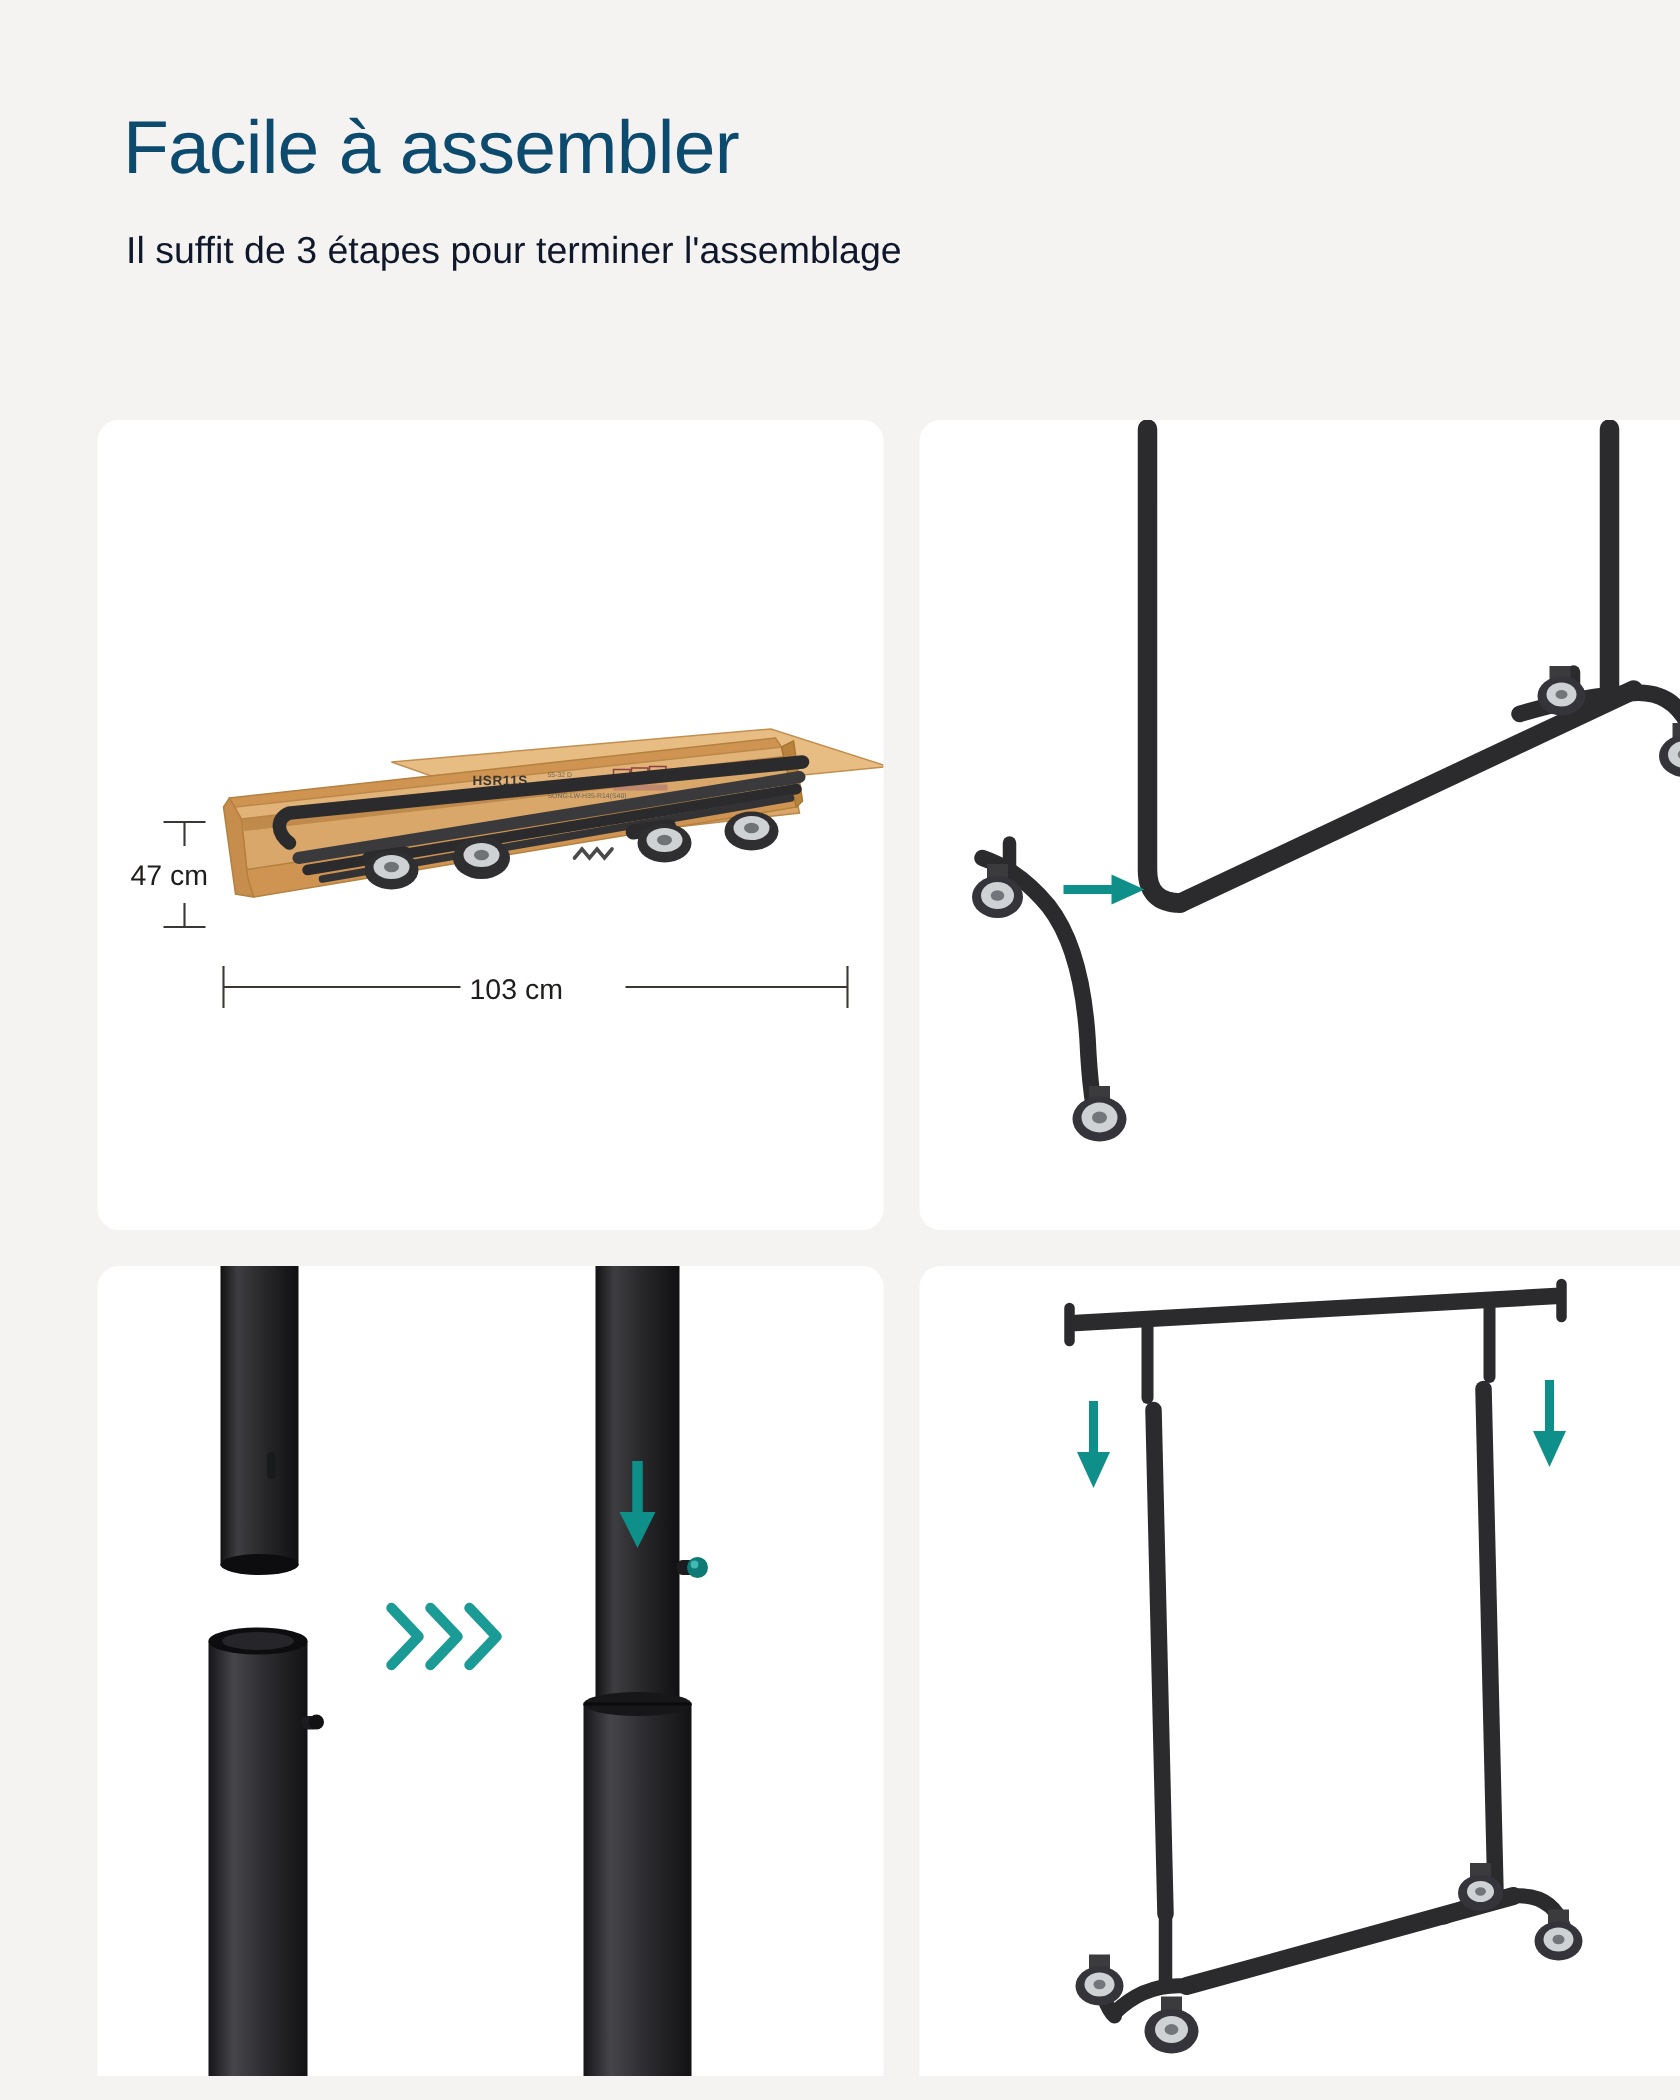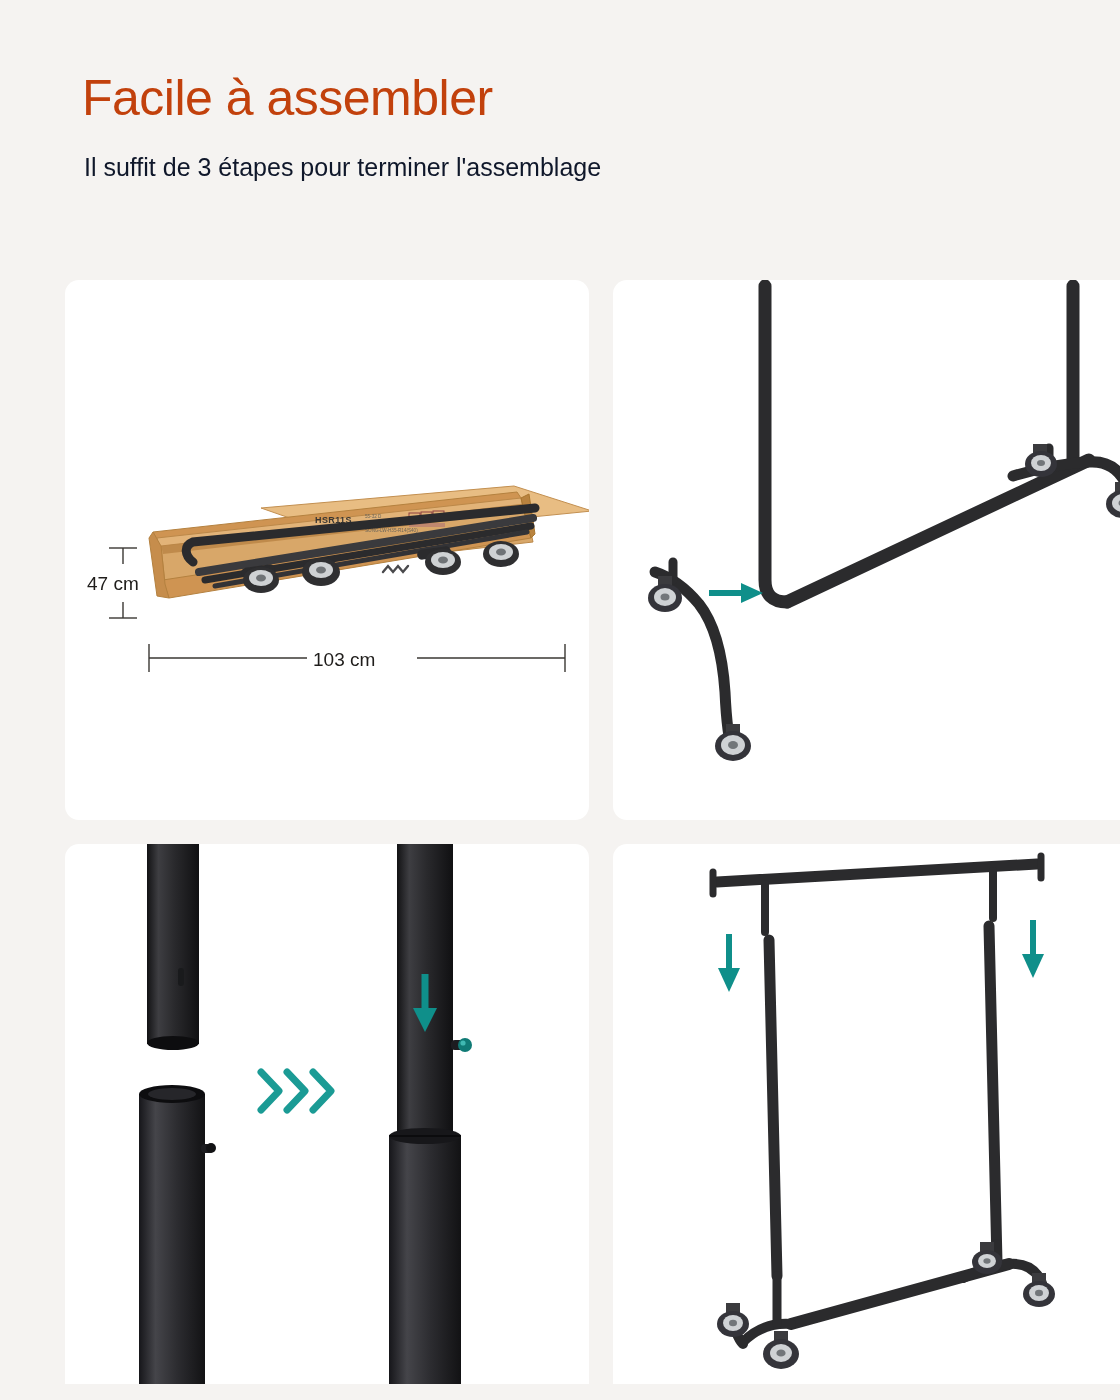--- a/index.html
+++ b/index.html
@@ -21,21 +21,21 @@
     position: relative;
     background: #f5f3f1;
   }
   .header {
     padding: 70px 0 0 82px;
   }
   .title {
     font-size: 50px;
     font-weight: 400;
     letter-spacing: -0.5px;
-    color: #c2410c;
+    color: #0c4a6e;
     margin: 0;
     line-height: 1.15;
   }
   .subtitle {
     font-size: 25px;
     font-weight: 400;
     color: #0f172a;
     margin: 24px 0 0 2px;
     line-height: 1.2;
   }

